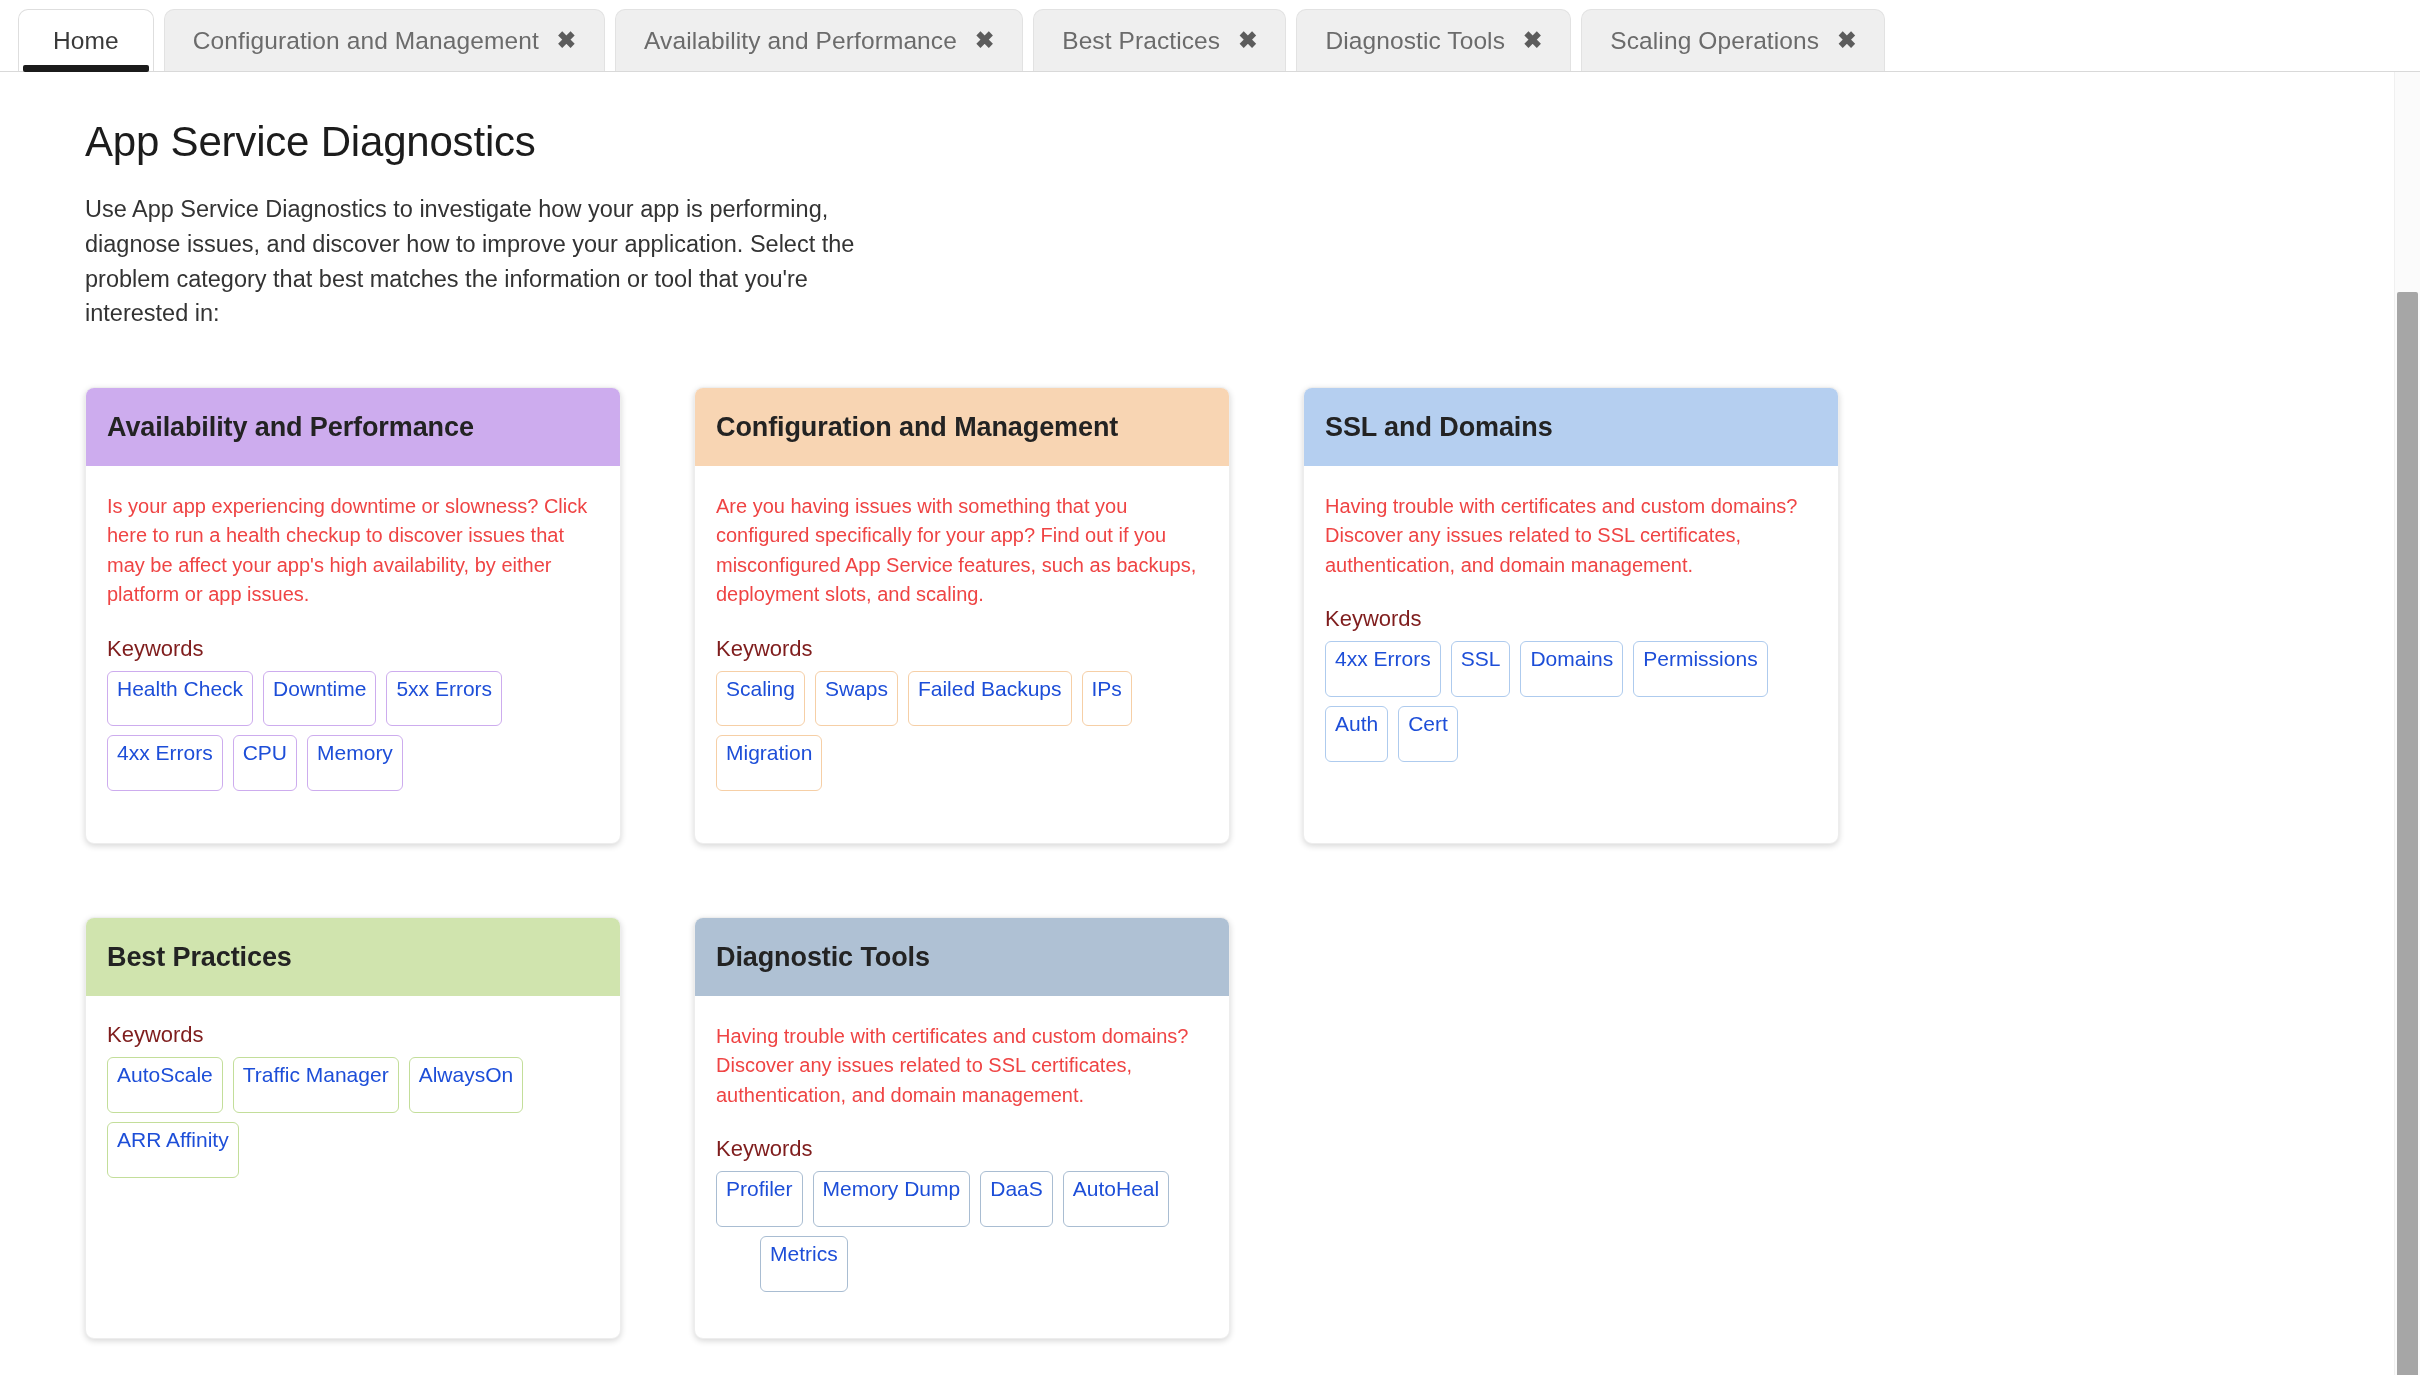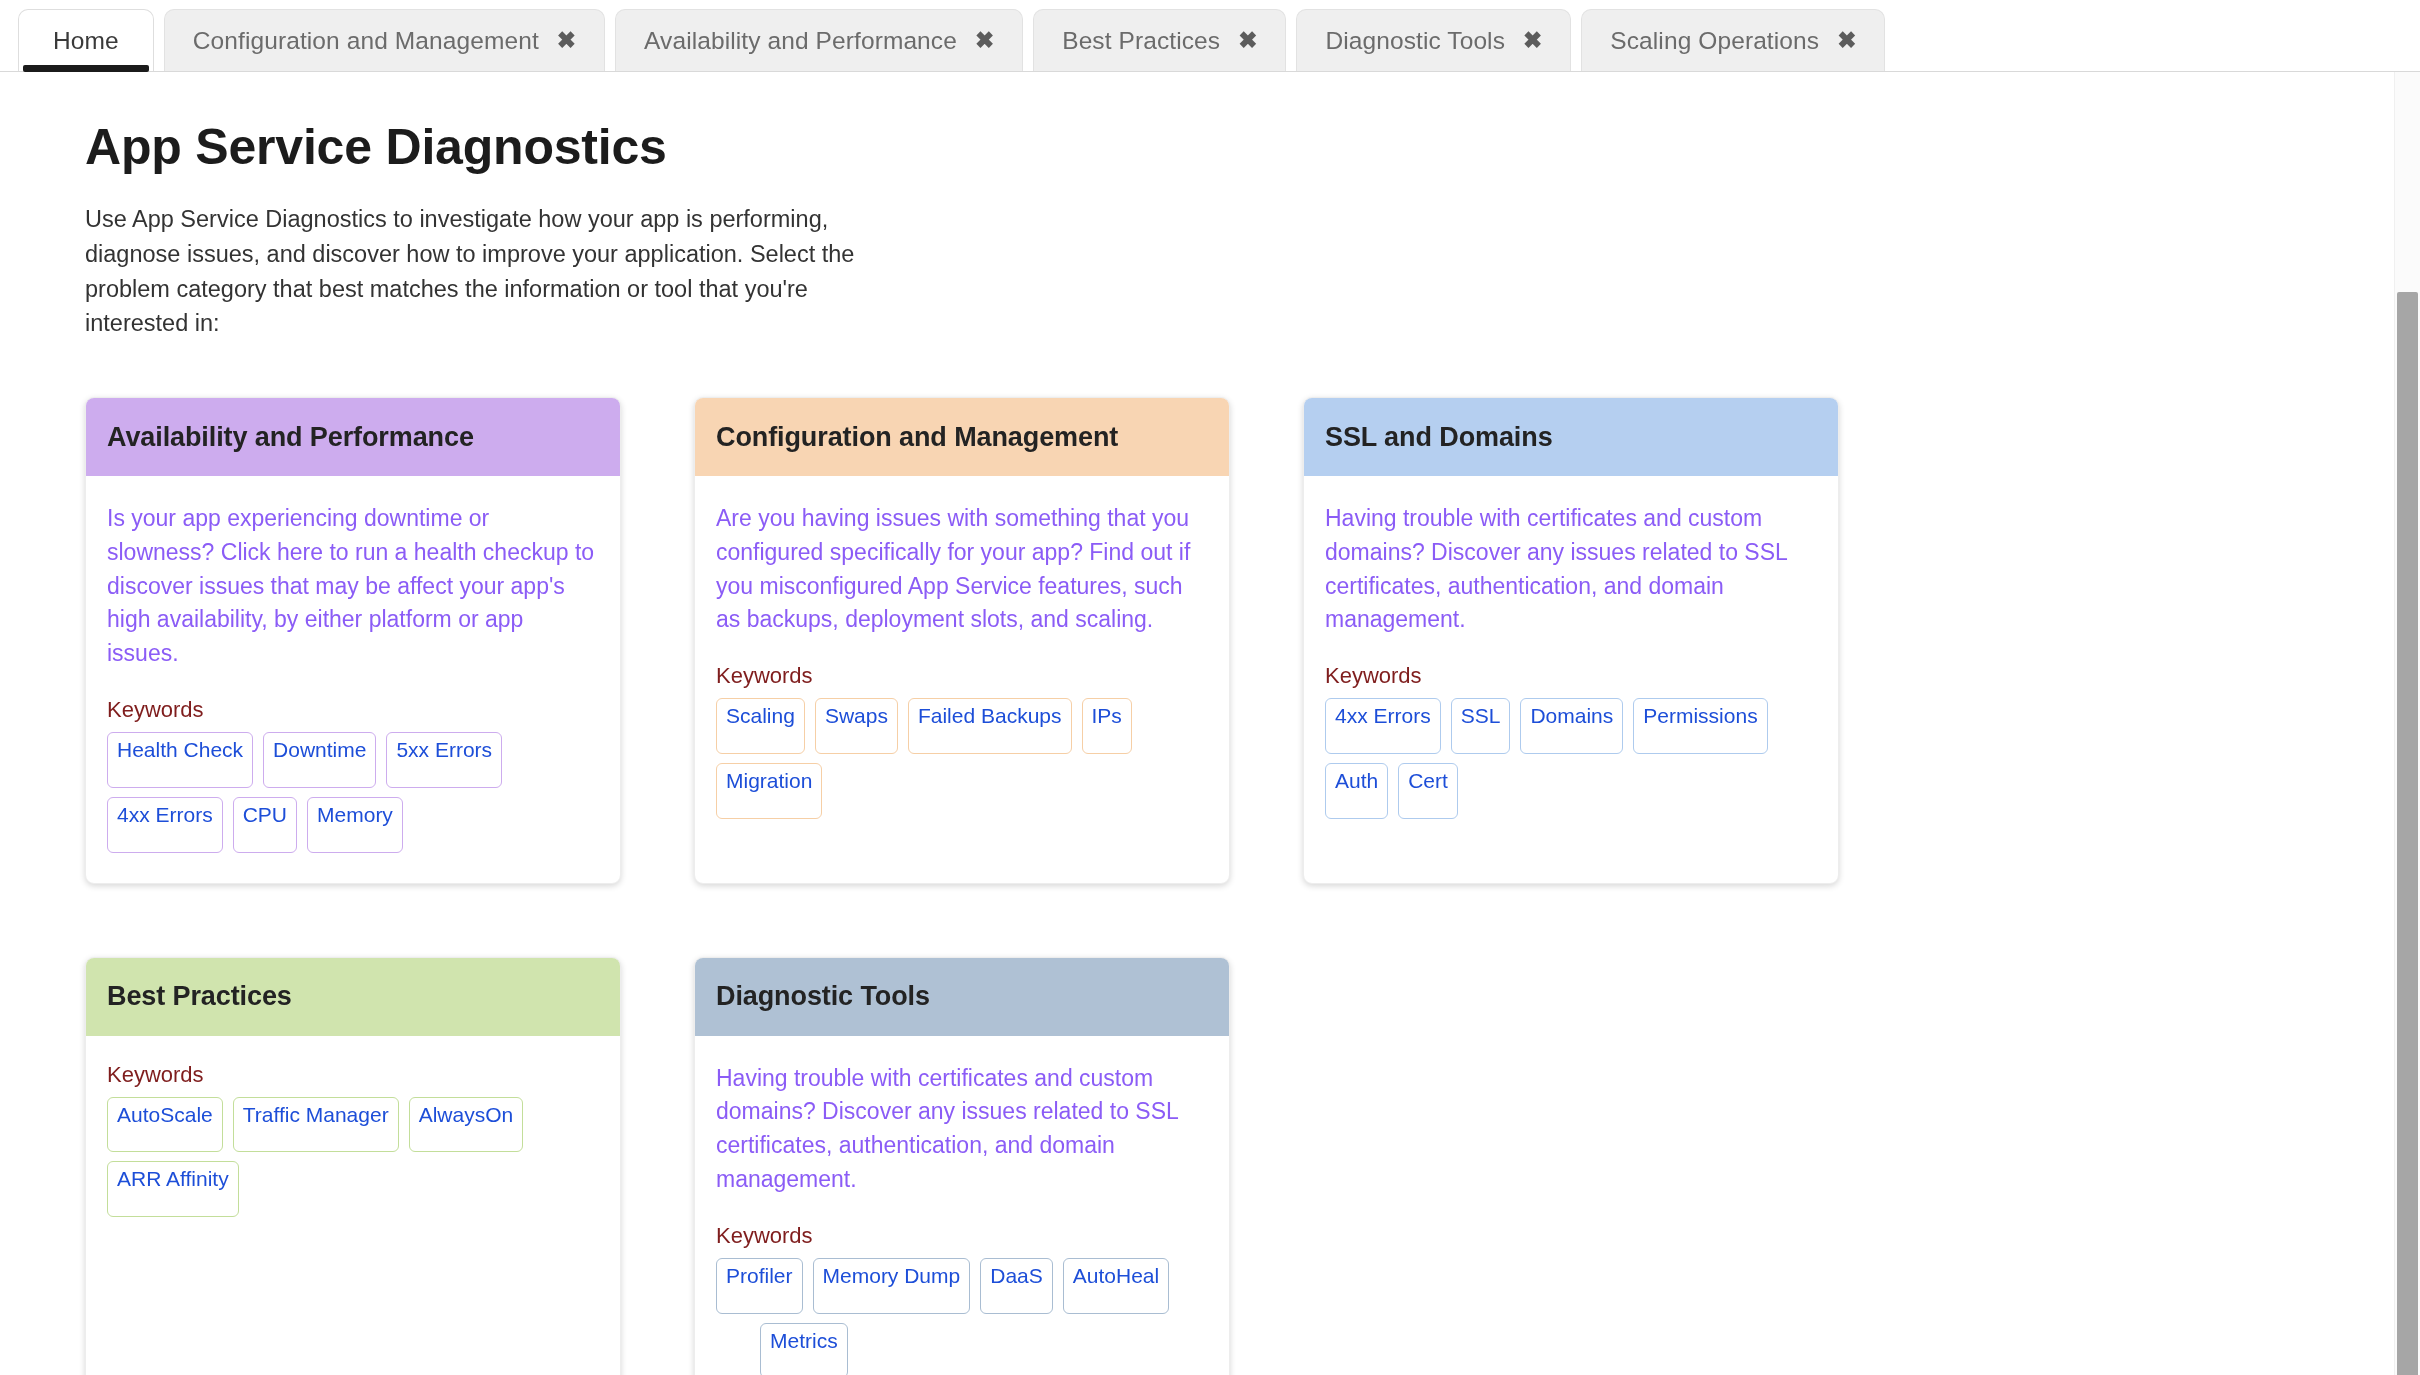--- a/index.html
+++ b/index.html
@@ -70,22 +70,22 @@
   
   .page {
     position: relative;
     height: calc(1375px - 72px);
     padding: 46px 0 0 85px;
     background: #ffffff;
     overflow: hidden;
   }
 
   .page-title {
-    font-size: 50px;
-    font-weight: bold;
+    font-size: 42px;
+    font-weight: normal;
     color: #1c1c1c;
     letter-spacing: -.2px;
     margin-bottom: 26px;
   }
   .page-desc {
     font-size: 23.5px;
     line-height: 1.48;
     color: #333333;
     max-width: 830px;
     margin-bottom: 56px;
@@ -117,23 +117,23 @@
     font-size: 27px;
     font-weight: bold;
     color: #232323;
     letter-spacing: -.1px;
   }
   .card-body {
     padding: 26px 21px 30px 21px;
     flex: 1;
   }
   .card-desc {
-    font-size: 23px;
+    font-size: 20px;
     line-height: 1.47;
-    color: #8b5cf6;
+    color: #ef4444;
     margin-bottom: 26px;
   }
   .keywords-label {
     font-size: 22px;
     color: #7f1d1d;
     margin-bottom: 9px;
   }
   .chips {
     display: flex;
     flex-wrap: wrap;

